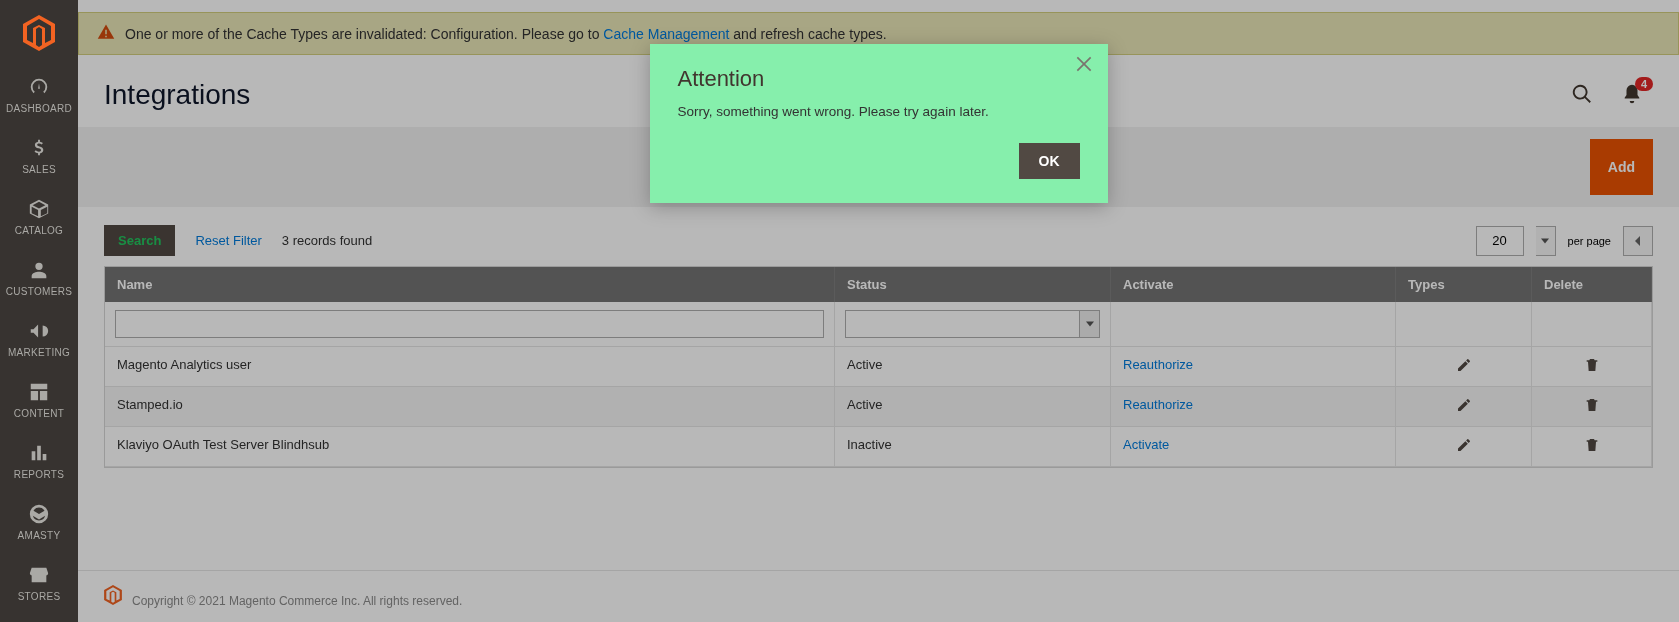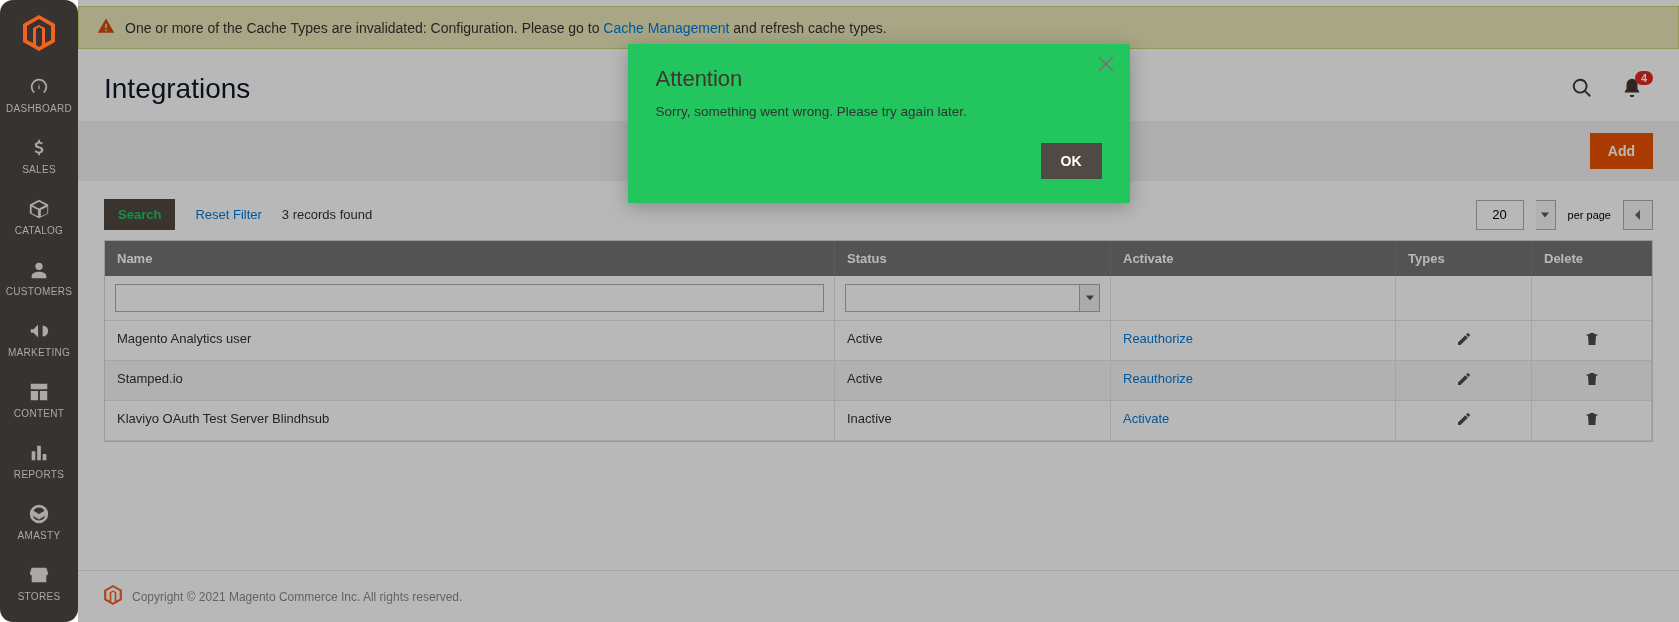--- a/index.html
+++ b/index.html
@@ -1,43 +1,43 @@
 <!DOCTYPE html>
 <html><head>
 <meta charset="utf-8">
 <style>
   * { box-sizing: border-box; }
   html, body { margin:0; padding:0; height:100%; font-family: 'Helvetica Neue', Helvetica, Arial, sans-serif; font-size:13px; color:#333; background:#fff; }
   body { display:flex; min-height:100%; }
 
   
-  .sidebar { width:78px; background:#373330; flex:0 0 78px; display:flex; flex-direction:column; align-items:stretch; color:#aaa; font-size:10px; letter-spacing:0.3px;border-radius:13px; }
+  .sidebar { width:78px; background:#373330; flex:0 0 78px; display:flex; flex-direction:column; align-items:stretch; color:#aaa; font-size:10px; letter-spacing:0.3px; }
   .sidebar .logo { height:65px; display:flex; align-items:center; justify-content:center; color:#f26322; }
   .sidebar .logo svg { width:32px; height:36px; }
   .nav-item { display:flex; flex-direction:column; align-items:center; justify-content:center; padding:10px 2px 12px; color:#aaa9a5; text-align:center; cursor:pointer; }
   .nav-item .nav-icon { color:#aaa9a5; margin-bottom:4px; display:flex; align-items:center; justify-content:center; height:24px; }
   .nav-item .nav-icon svg { width:22px; height:22px; fill:#aaa9a5; }
   .nav-item .nav-label { font-size:10px; letter-spacing:0.3px; text-transform:uppercase; font-weight:400; }
 
   
   .main { flex:1; background:#fff; overflow:hidden; position:relative; display:flex; flex-direction:column; }
 
-  .notice-bar { background:#e9e6b8; border:1px solid #d1cd7d; margin:6px 0 0 0; padding:10px 18px; color:#333; font-size:14px; display:flex; align-items:center; gap:10px; }
+  .notice-bar { background:#e9e6b8; border:1px solid #d1cd7d; margin:12px 0 0 0; padding:10px 18px; color:#333; font-size:14px; display:flex; align-items:center; gap:10px; }
   .notice-bar .warn-icon svg{ width:18px; height:18px; fill:#d34c0f;}
   .notice-bar a { color:#007bdb; text-decoration:none; }
 
   .page-header { display:flex; align-items:center; justify-content:space-between; padding:24px 26px 10px 26px; }
   .page-title { font-size:28px; font-weight:300; color:#0f172a; margin:0;}
   .header-tools { display:flex; align-items:center; gap:28px; padding-right:10px;}
   .header-tools .icon-btn svg { width:22px; height:22px; fill:#41362f; }
   .bell-wrap { position:relative; }
   .bell-wrap .badge { position:absolute; top:-6px; right:-10px; background:#e22626; color:#fff; font-size:11px; border-radius:10px; padding:1px 6px; font-weight:600;}
 
   .action-bar { background:#f1f1f1; padding:12px 26px; display:flex; justify-content:flex-end; margin-top:6px;}
-  .btn-primary { background:#eb5202; color:#fff; border:none; padding:10px 18px; font-size:14px; font-weight:600; cursor:pointer; }
+  .btn-primary { background:#eb5202; color:#fff; border:none; padding:20px 18px; font-size:14px; font-weight:600; cursor:pointer; }
 
   .toolbar { display:flex; align-items:center; justify-content:space-between; padding:18px 26px 10px 26px; }
   .toolbar-left { display:flex; align-items:center; gap:20px;}
   .btn-search { background:#514943; color:#22c55e; border:none; padding:8px 14px; font-size:13px; font-weight:600; cursor:pointer;}
   .reset-link { color:#007bdb; cursor:pointer; font-size:13px;}
   .records { color:#333; font-size:13px;}
   .toolbar-right { display:flex; align-items:center; gap:12px;}
   .per-page-input { width:48px; height:30px; border:1px solid #adadad; background:#fff; text-align:center; font-size:13px;}
   .per-page-dd { width:20px; height:30px; border:1px solid #adadad; border-left:none; background:#f5f5f5; display:flex; align-items:center; justify-content:center; cursor:pointer;}
   .per-page-dd svg{width:8px;height:8px;fill:#555;}
@@ -63,26 +63,26 @@
   .gf .select-wrap .sel-dd { width:20px; height:28px; border:1px solid #adadad; border-left:none; background:#eee; display:flex;align-items:center;justify-content:center;}
   .gf .select-wrap .sel-dd svg{width:8px;height:8px;fill:#555;}
 
   .grid-row { display:flex; background:#fff; font-size:13px;}
   .grid-row:nth-child(even){ background:#f5f5f5;}
   .grid-row .gc { padding:10px 12px; border-right:1px solid #e5e5e5; border-bottom:1px solid #e5e5e5;}
   .grid-row .gc.link a { color:#007bdb; text-decoration:none;}
   .grid-row .gc.icon-cell { display:flex; align-items:center; justify-content:center;}
   .grid-row .gc.icon-cell svg { width:16px; height:16px; fill:#514943;}
 
-  .footer { padding:14px 26px; color:#8a8a8a; font-size:12px; display:flex; align-items:center; gap:10px; border-top:1px solid #e5e5e5; margin-top:auto;}
+  .footer { padding:14px 26px; color:#8a8a8a; font-size:12px; display:flex; align-items:flex-end; gap:10px; border-top:1px solid #e5e5e5; margin-top:auto;}
   .footer .m-icon svg{ width:18px; height:20px; fill:#f26322;}
 
   
   .overlay { position:absolute; inset:0; background:rgba(0,0,0,0.28); display:flex; align-items:flex-start; justify-content:center; }
-  .modal { width:502px; background:#22c55e; margin-top:44px; box-shadow:0 4px 18px rgba(0,0,0,0.25); position:relative; padding:22px 28px 24px 28px;}
+  .modal { width:458px; background:#86efac; margin-top:44px; box-shadow:0 4px 18px rgba(0,0,0,0.25); position:relative; padding:22px 28px 24px 28px;}
   .modal-close { position:absolute; top:10px; right:14px; cursor:pointer;}
   .modal-close svg { width:20px; height:20px; stroke:#7a746e; stroke-width:2; fill:none;}
   .modal-title { font-size:22px; font-weight:400; color:#41362f; margin:0 0 12px 0;}
   .modal-body { font-size:13.5px; color:#333; margin-bottom:24px;}
   .modal-actions { display:flex; justify-content:flex-end;}
   .modal-actions button { background:#514943; color:#fff; border:none; padding:10px 20px; font-size:14px; font-weight:700; cursor:pointer;}
 </style>
 </head>
 <body>
 

